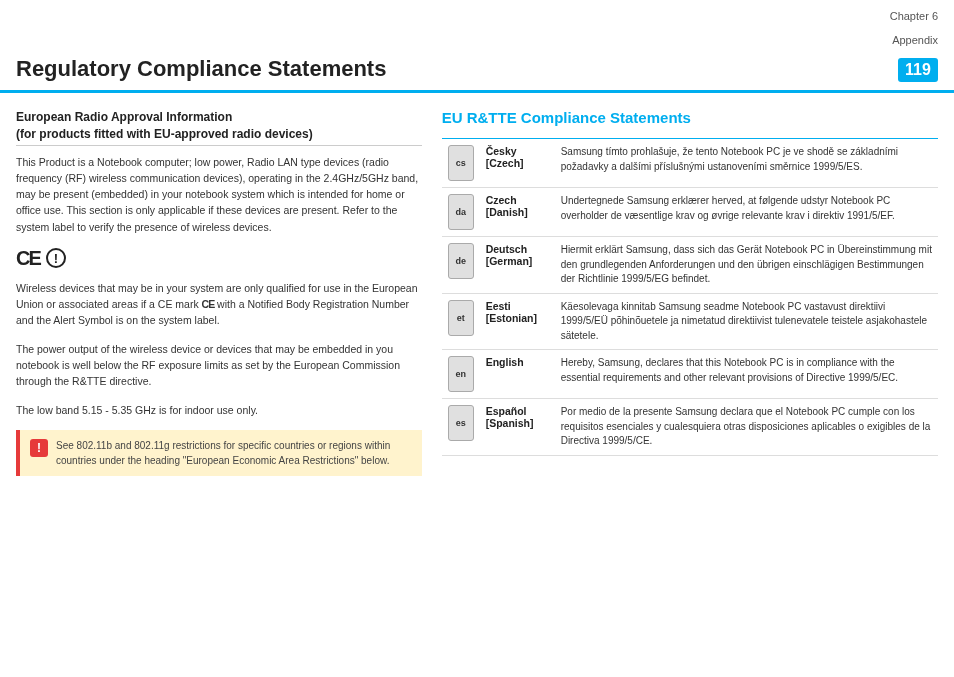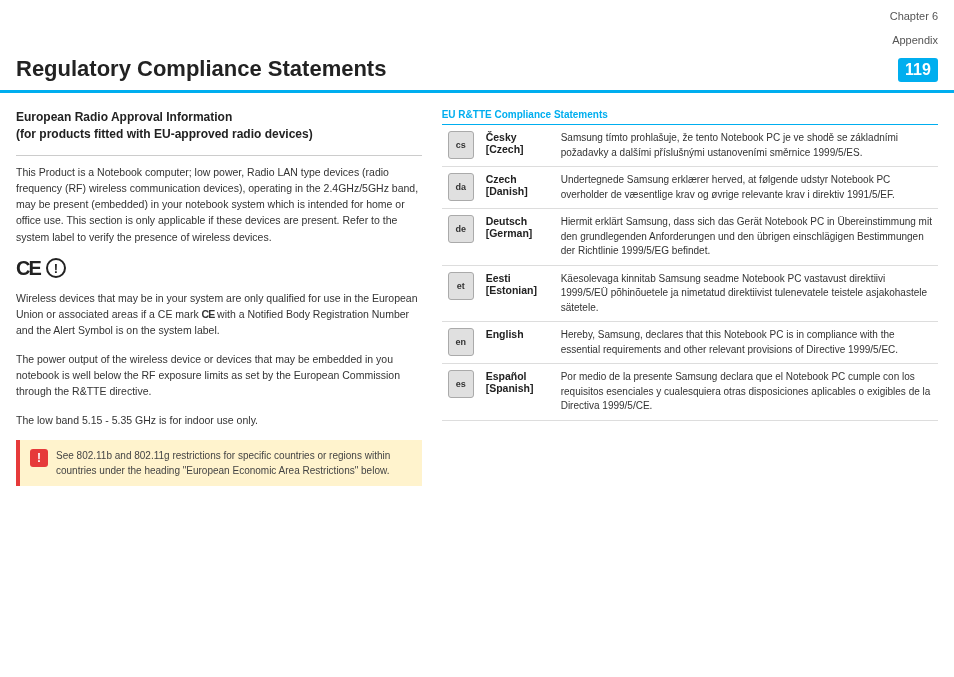--- a/index.html
+++ b/index.html
@@ -79,21 +79,21 @@
       max-width: 44%;
     }
 
     .section-heading {
       font-size: 12px;
       font-weight: bold;
       color: #222;
       margin-bottom: 8px;
       line-height: 1.4;
       border-bottom: 1px solid #ccc;
-      padding-bottom: 12px;
+      padding-bottom: 2px;
     }
 
     .body-text {
       font-size: 10.5px;
       line-height: 1.55;
       color: #333;
       margin-bottom: 12px;
     }
 
     .alert-box {
@@ -123,25 +123,25 @@
       flex-shrink: 0;
       margin-top: 1px;
     }
 
     
     .right-column {
       flex: 1;
     }
 
     .right-section-heading {
-      font-size: 10px;
+      font-size: 15px;
       font-weight: bold;
       color: #00aeef;
       border-bottom: 1.5px solid #00aeef;
-      padding-bottom: 4px;
+      padding-bottom: 12px;
       margin-bottom: 0;
     }
 
     
     .compliance-table {
       width: 100%;
       border-collapse: collapse;
     }
 
     .compliance-table tr {
@@ -158,21 +158,21 @@
       text-align: center;
       vertical-align: middle;
       padding: 4px 2px;
     }
 
     .lang-icon {
       background: #e0e0e0;
       border: 1px solid #aaa;
       border-radius: 3px;
       width: 26px;
-      height: 28px;
+      height: 36px;
       display: flex;
       align-items: center;
       justify-content: center;
       font-size: 9px;
       font-weight: bold;
       color: #333;
     }
 
     .lang-name-cell {
       width: 75px;

